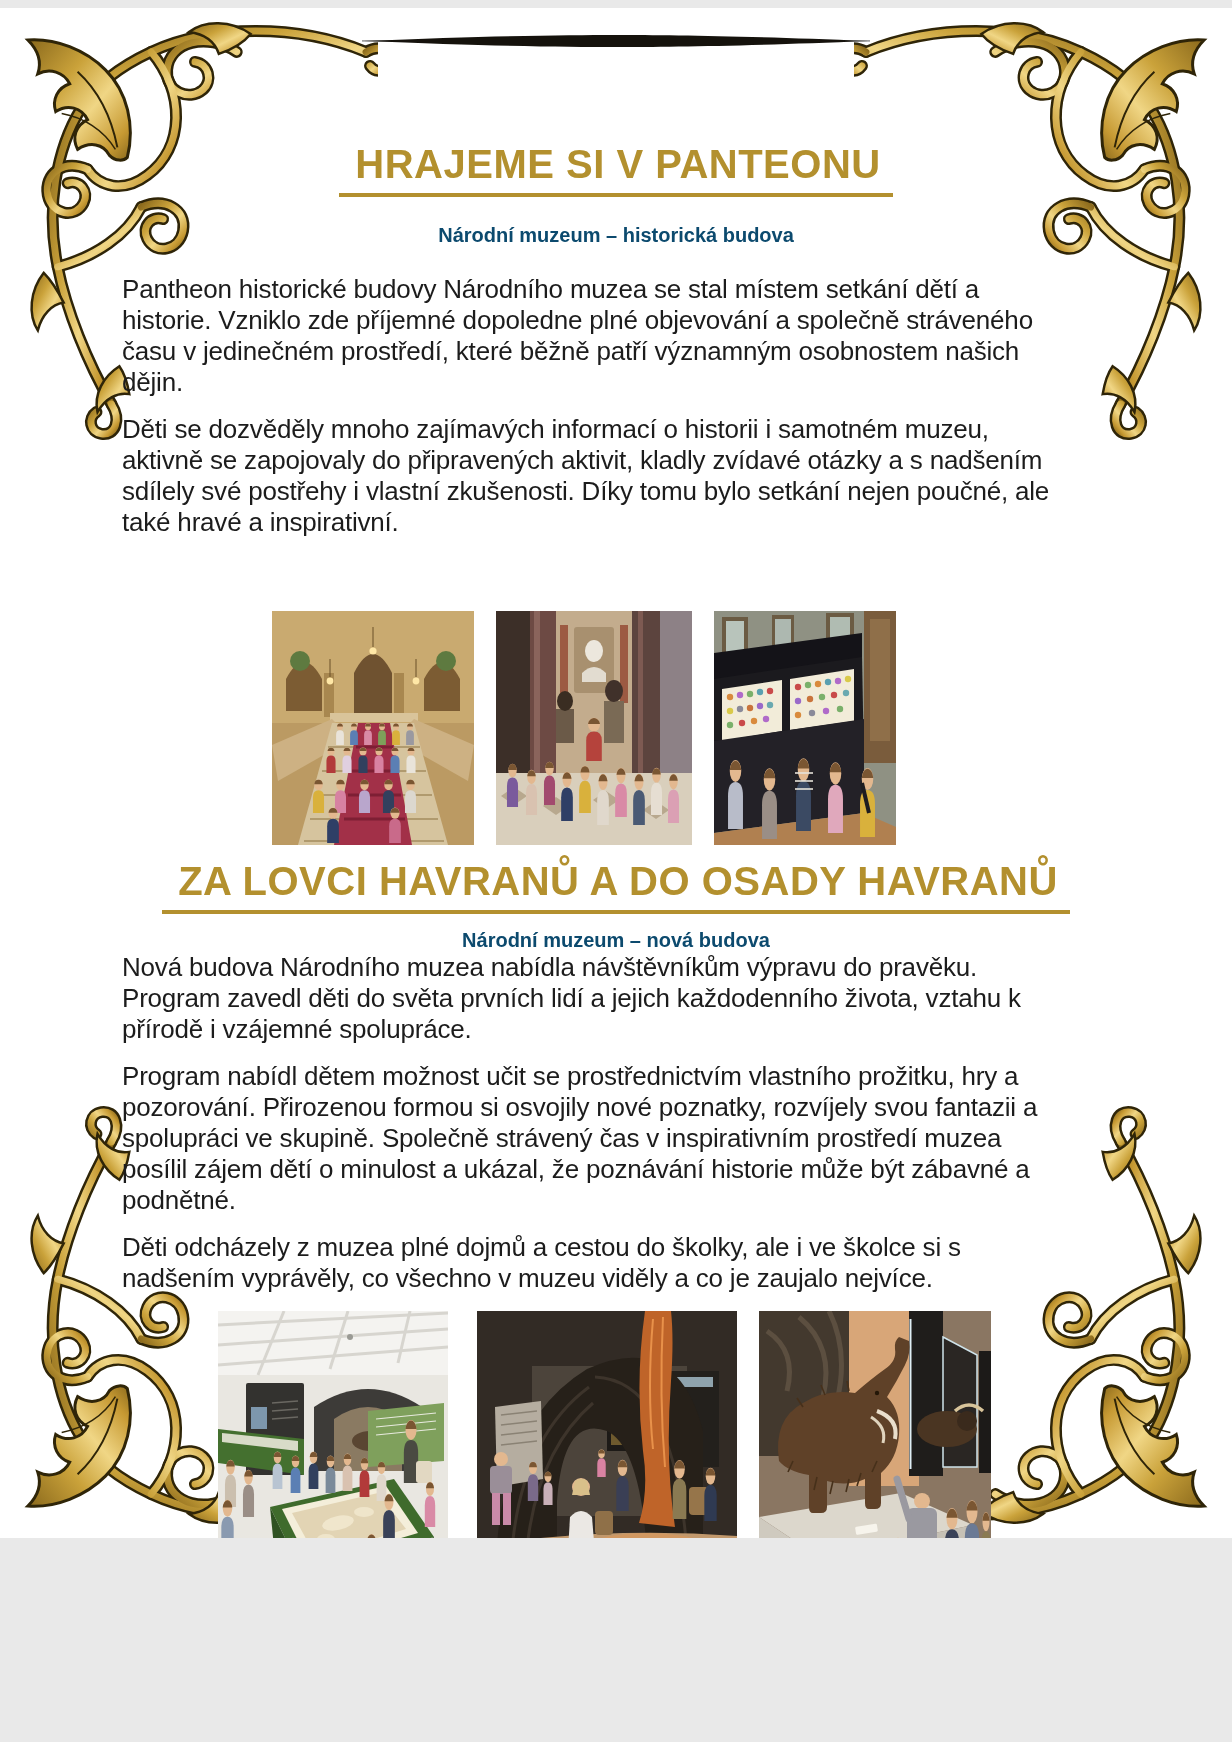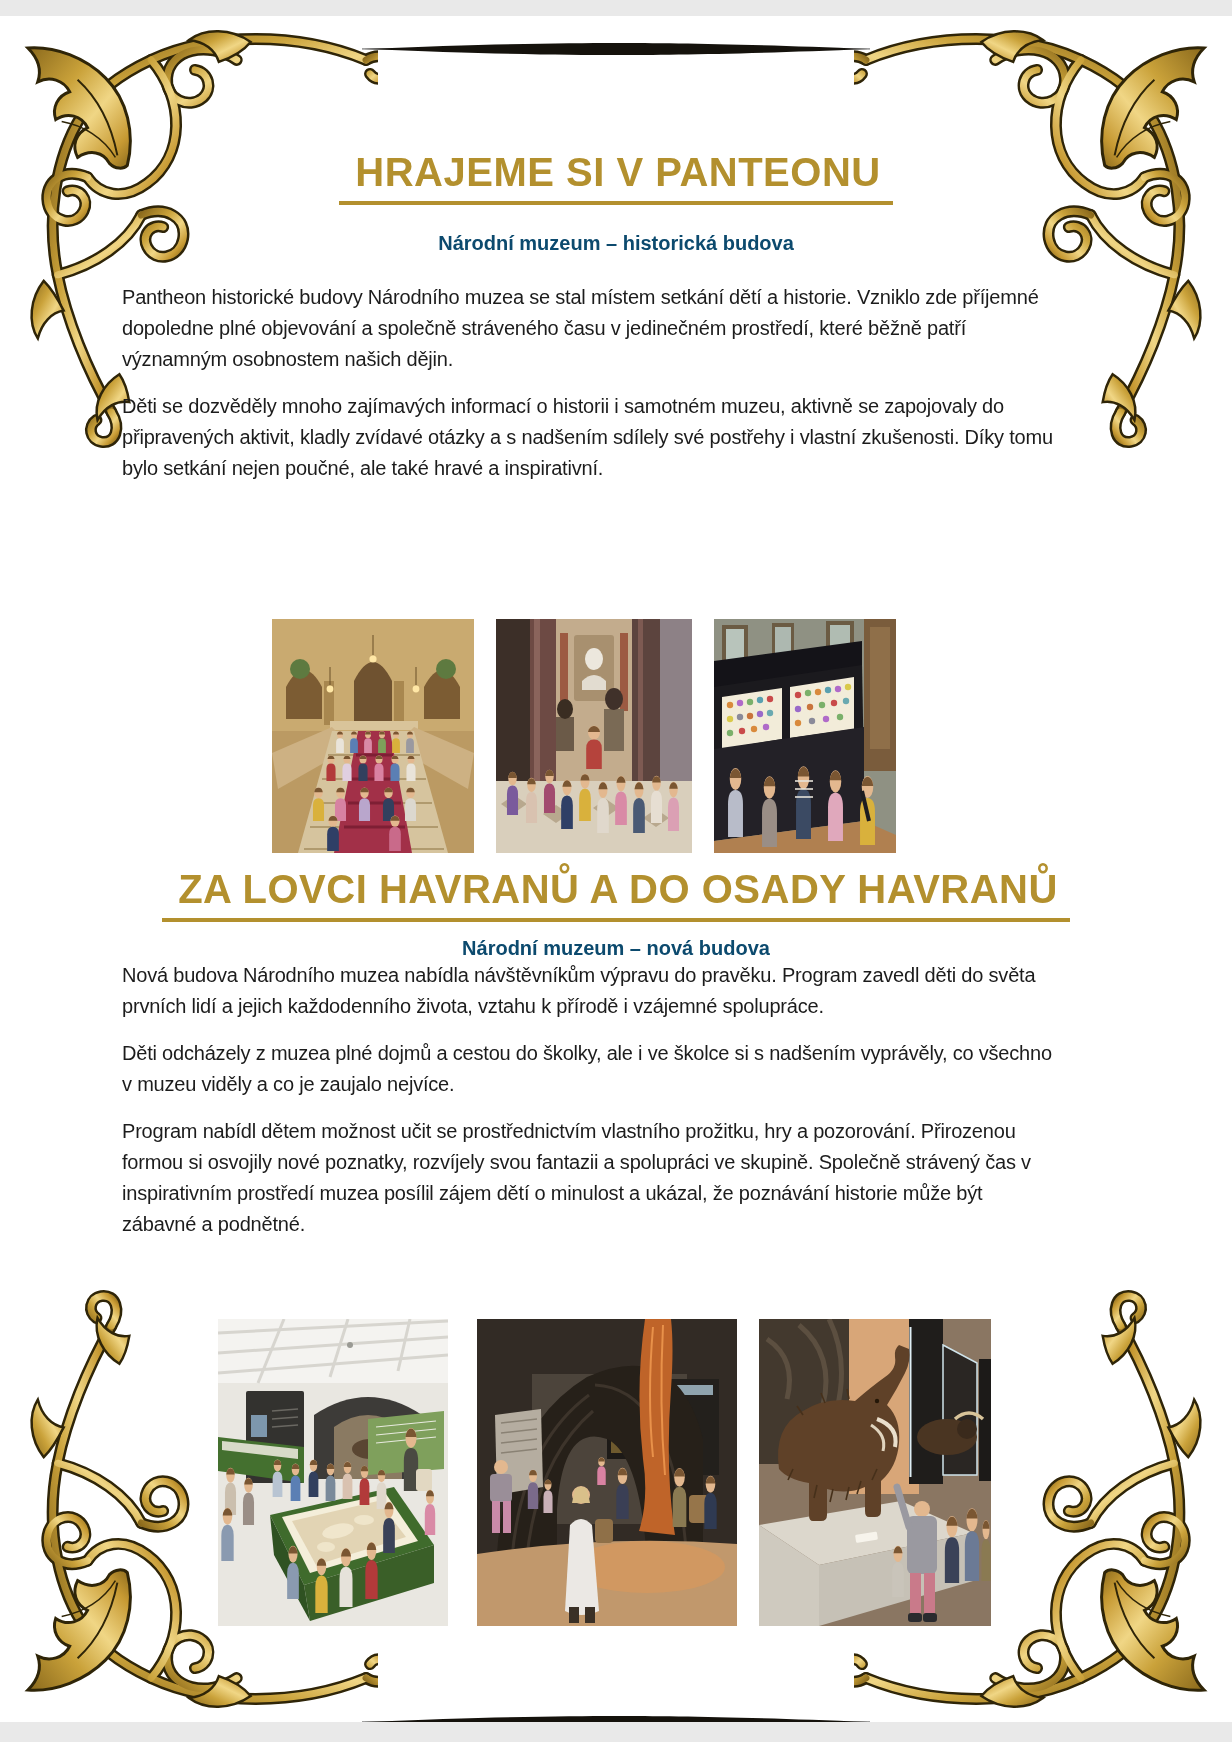--- a/index.html
+++ b/index.html
@@ -1,34 +1,34 @@
 <!DOCTYPE html>
 <html><head>
 <meta charset="utf-8">
 <style>
   html,body{margin:0;padding:0;background:#e9e9e9;}
   .page{
-    position:relative;width:1232px;height:1706px;margin:16px auto;background:#ffffff;
+    position:relative;width:1232px;height:1530px;margin:8px auto;background:#ffffff;
     overflow:hidden;font-family:"Liberation Sans",sans-serif;color:#1c1c1c;
   }
   .corner{position:absolute;width:378px;height:438px;pointer-events:none;}
   .corner.tl{top:0;left:0;}
   .corner.tr{top:0;right:0;transform:scaleX(-1);}
   .corner.bl{bottom:0;left:0;transform:scaleY(-1);}
   .corner.br{bottom:0;right:0;transform:scale(-1,-1);}
   .swash{position:absolute;left:362px;width:508px;height:12px;}
   .swash.top{top:27px;}
   .swash.bottom{top:1700px;}
   .title-row{position:absolute;left:0;right:0;text-align:center;}
   .big-title{
     display:inline-block;font-size:40px;font-weight:bold;letter-spacing:.5px;
     color:#b3902e;border-bottom:4px solid #b3902e;padding:0 12px 7px 16px;line-height:1.1;
   }
   .subtitle{position:absolute;left:0;right:0;text-align:center;font-size:20px;font-weight:bold;color:#0c4a6e;}
-  .paras{position:absolute;left:122px;width:934px;font-size:20px;line-height:31px;letter-spacing:-0.2px;}
+  .paras{position:absolute;left:122px;width:934px;font-size:26px;line-height:31px;letter-spacing:-0.2px;}
   .paras p{margin:0 0 16px 0;}
   .photo{position:absolute;display:block;}
 </style>
 </head>
 <body>
 
 <svg width="0" height="0" style="position:absolute" aria-hidden="true">
   <defs>
     <linearGradient id="goldg" x1="0%" y1="0%" x2="100%" y2="100%">
       <stop offset="0%" stop-color="#8a691c"></stop>
@@ -268,22 +268,22 @@
     <path d="M148,172 l7,30" stroke="#1d1c20" stroke-width="4"></path>
   </svg>
 
   <div class="title-row" style="top:851px">
     <span class="big-title">ZA LOVCI HAVRANŮ A DO OSADY HAVRANŮ</span>
   </div>
   <div class="subtitle" style="top:921px">Národní muzeum – nová budova</div>
 
   <div class="paras" style="top:944px">
     <p>Nová budova Národního muzea nabídla návštěvníkům výpravu do pravěku. Program zavedl děti do světa prvních lidí a jejich každodenního života, vztahu k přírodě i vzájemné spolupráce.</p>
+    <p>Program nabídl dětem možnost učit se prostřednictvím vlastního prožitku, hry a pozorování. Přirozenou formou si osvojily nové poznatky, rozvíjely svou fantazii a spolupráci ve skupině. Společně strávený čas v inspirativním prostředí muzea posílil zájem dětí o minulost a ukázal, že poznávání historie může být zábavné a podnětné.</p>
     <p>Děti odcházely z muzea plné dojmů a cestou do školky, ale i ve školce si s nadšením vyprávěly, co všechno v muzeu viděly a co je zaujalo nejvíce.</p>
-    <p>Program nabídl dětem možnost učit se prostřednictvím vlastního prožitku, hry a pozorování. Přirozenou formou si osvojily nové poznatky, rozvíjely svou fantazii a spolupráci ve skupině. Společně strávený čas v inspirativním prostředí muzea posílil zájem dětí o minulost a ukázal, že poznávání historie může být zábavné a podnětné.</p>
   </div>
 
   <svg class="photo" style="left:218px;top:1303px" width="230" height="307" viewBox="0 0 230 307" role="img" aria-label="Děti kolem zeleného archeologického pískoviště v expozici pravěku">
     <rect width="230" height="307" fill="#e9e7e1"></rect>
     <rect width="230" height="64" fill="#f4f3f0"></rect>
     <g stroke="#d7d5cf" stroke-width="3">
       <line x1="0" y1="14" x2="230" y2="2"></line>
         <line x1="0" y1="34" x2="230" y2="18"></line>
       <line x1="0" y1="54" x2="230" y2="36"></line>
         <line x1="40" y1="64" x2="66" y2="0"></line>

